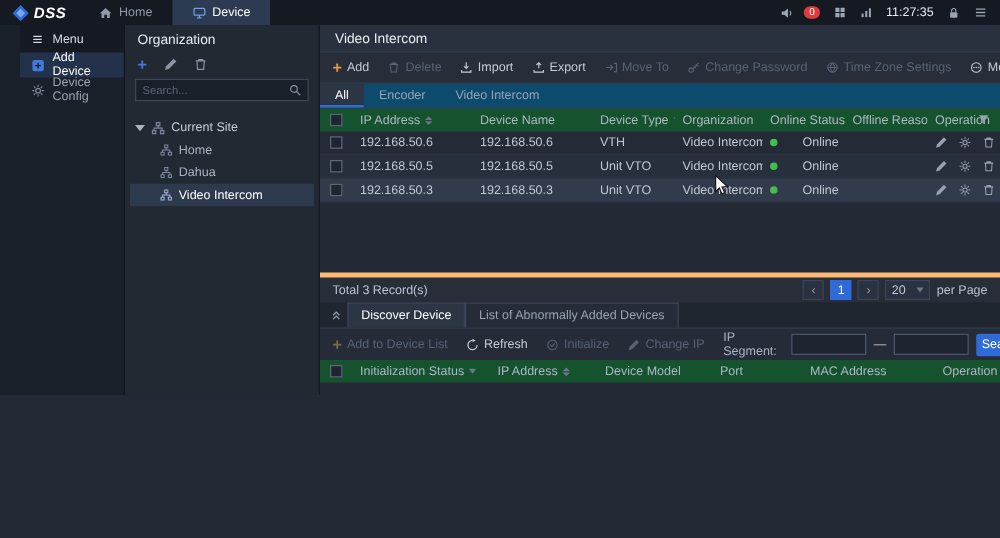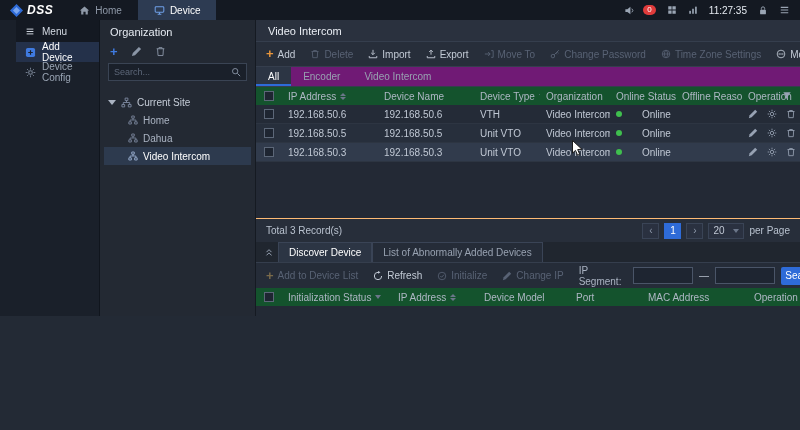--- a/index.html
+++ b/index.html
@@ -44,21 +44,21 @@
   .tree-item.selected .site-ic { color:#9fb4d6; }
 
   
   .main { flex:1; display:flex; flex-direction:column; background:#272e3a; min-width:0; }
   .main-title { flex:0 0 22px; display:flex; align-items:center; padding:0 12px; color:#eaeef4; font-size:11px; background:#2a313e; border-bottom:1px solid #353e4d; }
   .main-toolbar { flex:0 0 25px; display:flex; align-items:center; gap:15px; padding:0 10px; border-bottom:1px solid #353e4d; }
   .tbtn { display:flex; align-items:center; gap:4px; color:#c3cbd6; cursor:default; white-space:nowrap; }
   .tbtn.disabled { color:#586274; }
   .tbtn .plus-org { color:#e8963c; font-weight:bold; font-size:13px; line-height:10px; }
 
-  .main-tabs { flex:0 0 20px; display:flex; align-items:stretch; background:#701a75; border-bottom:1px solid #353e4d; }
+  .main-tabs { flex:0 0 20px; display:flex; align-items:stretch; background:#0c4a6e; border-bottom:1px solid #353e4d; }
   .mtab { padding:0 12px; display:flex; align-items:center; color:#98a2b1; cursor:default; }
   .mtab.active { background:#2c3544; color:#fff; box-shadow:inset 0 -2px 0 #2e6bd8; }
 
   .thead { flex:0 0 18px; display:flex; align-items:center; background:#14532d; color:#aeb7c4; position:relative; }
   .th { display:flex; align-items:center; padding-left:6px; white-space:nowrap; overflow:hidden; }
   .sort { display:inline-flex; flex-direction:column; gap:1px; margin-left:4px; }
   .sort i { width:0; height:0; border-left:3px solid transparent; border-right:3px solid transparent; display:block; }
   .sort .up { border-bottom:3px solid #6b7689; }
   .sort .dn { border-top:3px solid #6b7689; }
   .drop { width:0; height:0; border-left:3px solid transparent; border-right:3px solid transparent; border-top:4px solid #6b7689; margin-left:4px; }
@@ -74,21 +74,21 @@
   .trow { flex:0 0 19px; display:flex; align-items:center; background:#242b37; border-bottom:1px solid #2d3542; color:#c0c8d4; }
   .trow.alt { background:#272f3c; }
   .trow.hover { background:#313b4c; }
   .cell { padding-left:6px; white-space:nowrap; overflow:hidden; }
   .status-wrap { display:flex; align-items:center; gap:20px; padding-left:6px; }
   .dot { width:6px; height:6px; border-radius:50%; background:#3fbf4e; }
   .ops { display:flex; align-items:center; gap:9px; padding-left:6px; color:#97a2b3; }
 
   .spacer { flex:0 0 56px; background:#232935; }
 
-  .pagination { flex:0 0 24px; display:flex; align-items:center; padding:0 10px; gap:5px; border-top:1px solid #fdba74; background:#272e3a; }
+  .pagination { flex:0 0 24px; display:flex; align-items:center; padding:0 10px; gap:5px; border-top:4px solid #fdba74; background:#272e3a; }
   .pag-right { margin-left:auto; display:flex; align-items:center; gap:5px; }
   .pagebox { min-width:17px; height:16px; border:1px solid #3a4456; display:flex; align-items:center; justify-content:center; color:#8f9aab; padding:0 3px; background:#2a3140; }
   .pagebox.current { background:#2e6bd8; border-color:#2e6bd8; color:#fff; }
   .perpage { width:36px; height:16px; border:1px solid #3a4456; background:#2a3140; display:flex; align-items:center; justify-content:space-between; padding:0 4px; color:#c0c8d4; }
 
   
   .bottom { flex:1; display:flex; flex-direction:column; background:#252c38; min-height:0; }
   .bottom-tabs { flex:0 0 21px; display:flex; align-items:stretch; background:#20262f; border-bottom:1px solid #353e4d; padding-left:4px; }
   .collapse { width:18px; display:flex; align-items:center; justify-content:center; color:#97a2b3; }
   .btab { padding:0 10px; display:flex; align-items:center; border:1px solid #3a4456; border-bottom:none; color:#98a2b1; background:#252c38; cursor:default; white-space:nowrap; }

